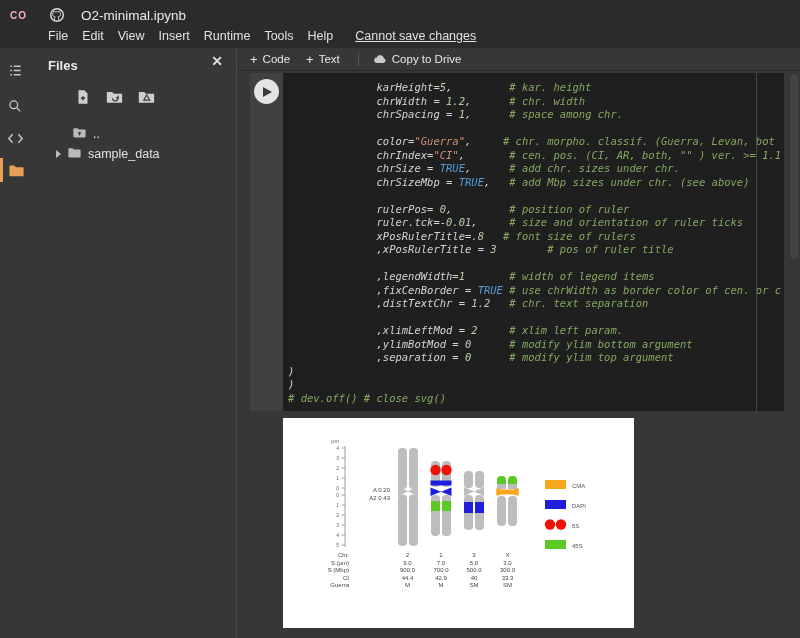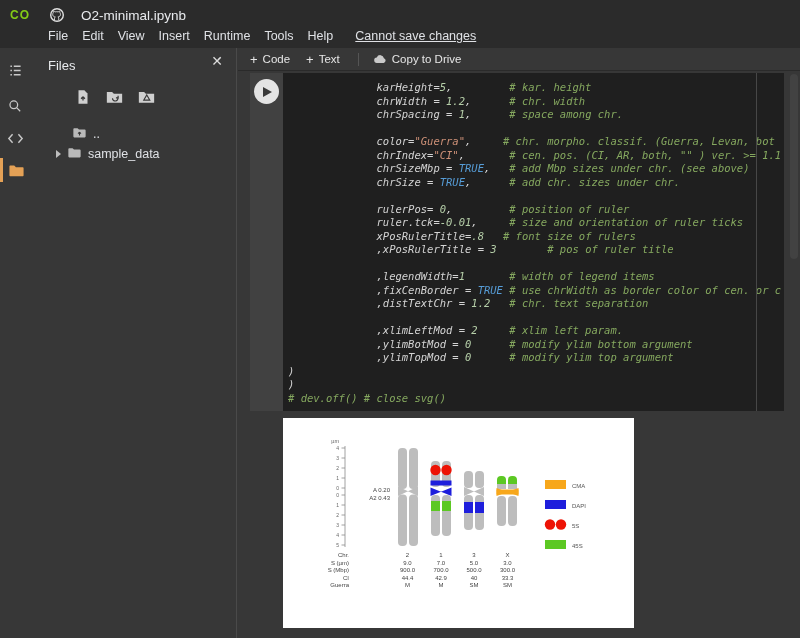--- a/index.html
+++ b/index.html
@@ -1,32 +1,32 @@
 <!DOCTYPE html>
 <html><head>
 <meta charset="utf-8">
 <style>
   html,body{margin:0;padding:0;}
   body{width:800px;height:638px;background:#373737;font-family:"Liberation Sans",sans-serif;overflow:hidden;position:relative;}
   
   .header{position:absolute;top:0;left:0;width:800px;height:48px;background:#2b2b2b;z-index:5;}
   .brand-row{position:absolute;top:5px;left:10px;height:20px;display:flex;align-items:center;}
-  .logo{font-weight:bold;font-size:12px;color:#84cc16;letter-spacing:1px;width:36px;}
+  .logo{font-weight:bold;font-size:10px;color:#f9a8d4;letter-spacing:1px;width:36px;}
   .gh-icon{margin-left:3px;display:flex;align-items:center;}
   .nb-title{margin-left:16px;font-size:13.5px;color:#e8eaed;}
   .menu-row{position:absolute;top:29px;left:48px;display:flex;align-items:center;}
   .menu-item{font-size:12.5px;color:#dfe1e5;margin-right:14px;cursor:default;}
   .save-status{font-size:12.5px;color:#dfe1e5;text-decoration:underline;margin-left:8px;}
   
   .sidebar{position:absolute;top:48px;left:0;width:237px;height:590px;background:#373737;border-right:1px solid #4a4a4a;box-sizing:border-box;}
   .rail{position:absolute;left:0;top:0;width:30px;height:100%;}
   .rail-item{position:absolute;left:0;width:30px;height:24px;display:flex;align-items:center;justify-content:center;}
   .rail-item.active{border-left:3px solid #e4a156;width:27px;}
   .files-panel{position:absolute;left:30px;top:0;width:207px;height:100%;}
-  .files-header{position:relative;height:28px;padding:8px 0 0 18px;box-sizing:border-box;}
+  .files-header{position:relative;height:28px;padding:8px 0 0 18px;box-sizing:border-box;font-weight:bold;}
   .files-title{font-size:13px;color:#e8eaed;}
   .close-x{position:absolute;right:14px;top:6px;color:#dcdcdc;font-size:14px;line-height:14px;cursor:pointer;}
   .files-actions{margin:12px 0 0 44px;display:flex;gap:13px;align-items:center;}
   .tree{margin-top:14px;font-size:12.5px;color:#dfe1e5;}
   .tree-row{height:20px;display:flex;align-items:center;}
   .tree-row .indent{width:42px;}
   .tree-row .indent-sm{width:26px;}
   .chev{width:0;height:0;border-left:5px solid #bdbdbd;border-top:4px solid transparent;border-bottom:4px solid transparent;margin-right:6px;}
   .tree-label{margin-left:6px;}
   
@@ -184,35 +184,35 @@
       </div>
     </div>
     <div class="code-area">
       <div class="cell-scroll-line"></div>
     <div class="code-line"><span class="tok-p">              karHeight=</span><span class="tok-n">5</span><span class="tok-p">,         </span><span class="tok-c"># kar. height</span></div>
         <div class="code-line"><span class="tok-p">              chrWidth = </span><span class="tok-n">1.2</span><span class="tok-p">,      </span><span class="tok-c"># chr. width</span></div>
         <div class="code-line"><span class="tok-p">              chrSpacing = </span><span class="tok-n">1</span><span class="tok-p">,      </span><span class="tok-c"># space among chr.</span></div>
         <div class="code-line">&nbsp;</div>
         <div class="code-line"><span class="tok-p">              color=</span><span class="tok-s">"Guerra"</span><span class="tok-p">,     </span><span class="tok-c"># chr. morpho. classif. (Guerra, Levan, bot</span></div>
         <div class="code-line"><span class="tok-p">              chrIndex=</span><span class="tok-s">"CI"</span><span class="tok-p">,       </span><span class="tok-c"># cen. pos. (CI, AR, both, "" ) ver. &gt;= 1.1</span></div>
+        <div class="code-line"><span class="tok-p">              chrSize = </span><span class="tok-b">TRUE</span><span class="tok-p">,      </span><span class="tok-c"># add chr. sizes under chr.</span></div>
         <div class="code-line"><span class="tok-p">              chrSizeMbp = </span><span class="tok-b">TRUE</span><span class="tok-p">,   </span><span class="tok-c"># add Mbp sizes under chr. (see above)</span></div>
-        <div class="code-line"><span class="tok-p">              chrSize = </span><span class="tok-b">TRUE</span><span class="tok-p">,      </span><span class="tok-c"># add chr. sizes under chr.</span></div>
         <div class="code-line">&nbsp;</div>
         <div class="code-line"><span class="tok-p">              rulerPos= </span><span class="tok-n">0</span><span class="tok-p">,         </span><span class="tok-c"># position of ruler</span></div>
         <div class="code-line"><span class="tok-p">              ruler.tck=</span><span class="tok-n">-0.01</span><span class="tok-p">,     </span><span class="tok-c"># size and orientation of ruler ticks</span></div>
         <div class="code-line"><span class="tok-p">              xPosRulerTitle=</span><span class="tok-n">.8</span><span class="tok-p">   </span><span class="tok-c"># font size of rulers</span></div>
         <div class="code-line"><span class="tok-p">              ,xPosRulerTitle = </span><span class="tok-n">3</span><span class="tok-p">        </span><span class="tok-c"># pos of ruler title</span></div>
         <div class="code-line">&nbsp;</div>
         <div class="code-line"><span class="tok-p">              ,legendWidth=</span><span class="tok-n">1</span><span class="tok-p">       </span><span class="tok-c"># width of legend items</span></div>
         <div class="code-line"><span class="tok-p">              ,fixCenBorder = </span><span class="tok-b">TRUE</span><span class="tok-p"> </span><span class="tok-c"># use chrWidth as border color of cen. or c</span></div>
         <div class="code-line"><span class="tok-p">              ,distTextChr = </span><span class="tok-n">1.2</span><span class="tok-p">   </span><span class="tok-c"># chr. text separation</span></div>
         <div class="code-line">&nbsp;</div>
         <div class="code-line"><span class="tok-p">              ,xlimLeftMod = </span><span class="tok-n">2</span><span class="tok-p">     </span><span class="tok-c"># xlim left param.</span></div>
         <div class="code-line"><span class="tok-p">              ,ylimBotMod = </span><span class="tok-n">0</span><span class="tok-p">      </span><span class="tok-c"># modify ylim bottom argument</span></div>
-        <div class="code-line"><span class="tok-p">              ,ylimTopMod = </span><span class="tok-n">0</span><span class="tok-p">      </span><span class="tok-c"># modify ylim top argument</span></div>
+        <div class="code-line"><span class="tok-p">              ,separation = </span><span class="tok-n">0</span><span class="tok-p">      </span><span class="tok-c"># modify ylim top argument</span></div>
         <div class="code-line"><span class="tok-p">)</span></div>
         <div class="code-line"><span class="tok-p">)</span></div>
         <div class="code-line"><span class="tok-c"># dev.off() # close svg()</span></div>
       </div>
   </div>
 
   <div class="output">
     <svg width="351" height="210" viewBox="0 0 351 210">
 
       <text class="unit" x="56" y="25" text-anchor="end">µm</text>

